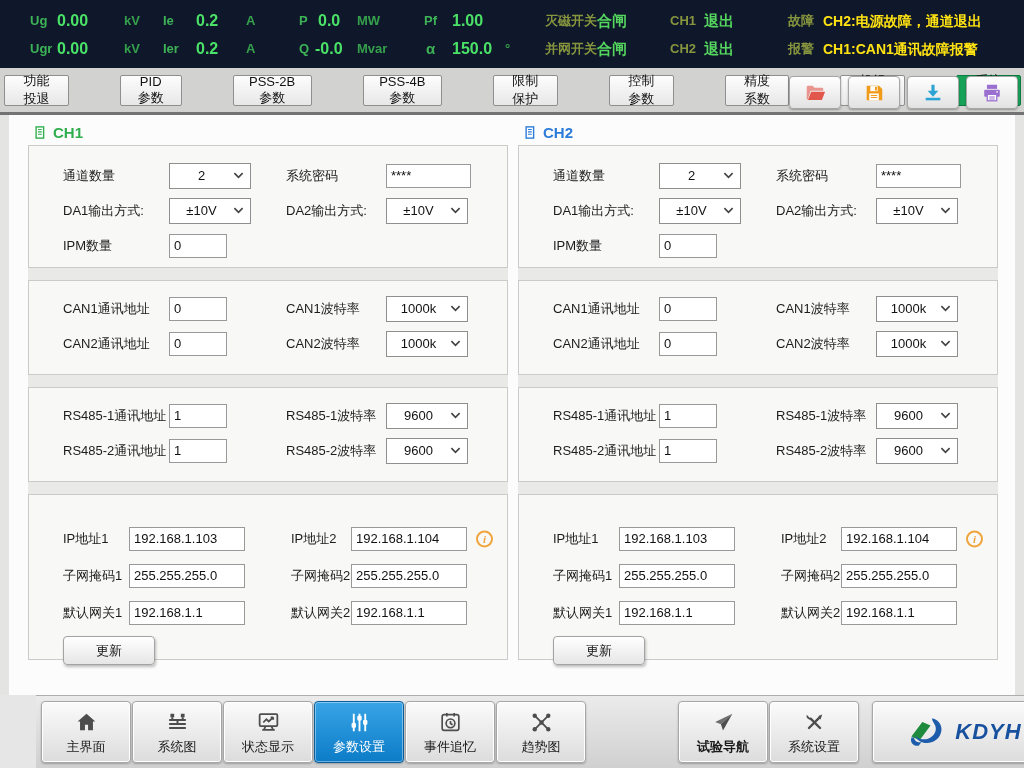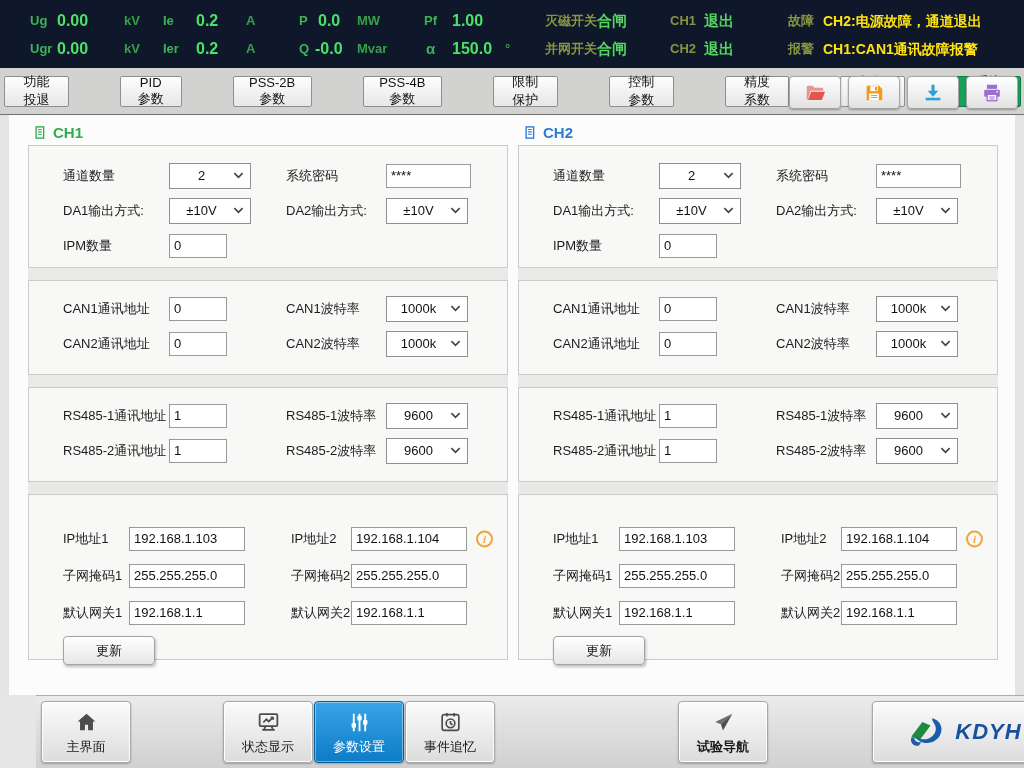--- a/index.html
+++ b/index.html
@@ -14,21 +14,21 @@
   .sb-lab  { color:#3db356; font-size:13px; }
   .sb-lab-lg{ color:#3db356; font-size:15px; }
   .sb-val  { color:#4ae267; font-size:16px; }
   .sb-unit { color:#35a04b; font-size:13px; }
   .sb-olab { color:#87963e; font-size:13px; }
   .sb-oval { color:#55d65f; font-size:15px; }
   .sb-msg  { color:#ffe312; font-size:14px; }
 
   
   .tabbar { position:absolute; top:68px; left:0; width:1024px; height:47px; background:#d2d2d0;
-            border-bottom:1px solid #737373; display:flex; align-items:center; padding-left:4px;gap:48px; }
+            border-bottom:3px solid #737373; display:flex; align-items:center; padding-left:4px;gap:48px; }
   .tab { height:31px; padding:0 13px; margin-right:3px; background:linear-gradient(#fdfdfd,#e7e7e7);
          border:1px solid #8f8f8f; border-radius:2px; font-size:13px; color:#111;
          display:flex; align-items:center; cursor:pointer; font-family:inherit; }
   .tab.active { background:#17a258; border-color:#0d7a41; }
   .toolbar { position:absolute; right:6px; top:76px; display:flex; gap:7px; }
   .tool-btn { width:52px; height:33px; border:1px solid #a6a6a6; border-radius:4px;
               background:linear-gradient(#ffffff,#e2e2e2); box-shadow:0 1px 2px rgba(0,0,0,.3);
               display:flex; align-items:center; justify-content:center; cursor:pointer; }
   .tool-ic svg { width:22px; height:22px; display:block; }
 
@@ -443,20 +443,30 @@
 
   <div class="navbar">
       <button class="nav-btn" style="left: 5px;">
         <span class="nicon">
           <svg viewBox="0 0 24 24">
             <path d="M12 3.5L3.5 11h2.3v8.5h4.7v-5.3h3v5.3h4.7V11h2.3z" fill="currentColor"></path>
           </svg>
         </span>
         <span>主界面</span>
       </button>
+      <button class="nav-btn" style="left: 96px;">
+        <span class="nicon">
+          <svg viewBox="0 0 24 24" fill="none" stroke="currentColor" stroke-width="1.9">
+            <rect x="5.2" y="3.6" width="3.6" height="3.4" fill="currentColor" stroke="none"></rect>
+            <rect x="15.2" y="3.6" width="3.6" height="3.4" fill="currentColor" stroke="none"></rect>
+            <path d="M4 9.5h16M7 7v2.5M17 7v2.5M12 9.5v4M4 13.5h16M4 17.2h16"></path>
+          </svg>
+        </span>
+        <span>系统图</span>
+      </button>
       <button class="nav-btn" style="left: 187px;">
         <span class="nicon">
           <svg viewBox="0 0 24 24" fill="none" stroke="currentColor" stroke-width="1.7">
             <rect x="3.5" y="4" width="17" height="11.5" rx="1"></rect>
             <path d="M7 12l3-3.2 2.2 2.2L16.5 7M16.5 7h-2.4M16.5 7v2.4"></path>
             <path d="M9.2 15.5L7.6 19M14.8 15.5l1.6 3.5M6 19h12"></path>
           </svg>
         </span>
         <span>状态显示</span>
       </button>
@@ -479,28 +489,58 @@
         <span class="nicon">
           <svg viewBox="0 0 24 24" fill="none" stroke="currentColor" stroke-width="1.6">
             <rect x="4" y="4.5" width="16" height="15" rx="2"></rect>
             <path d="M8.5 2.8v3.4M15.5 2.8v3.4"></path>
             <circle cx="12" cy="12.8" r="4.2"></circle>
             <path d="M12 10.6v2.4l2 1.2"></path>
           </svg>
         </span>
         <span>事件追忆</span>
       </button>
+      <button class="nav-btn" style="left: 460px;">
+        <span class="nicon">
+          <svg viewBox="0 0 24 24">
+            <g stroke="currentColor" stroke-width="1.7">
+              <path d="M5.5 5.5l13 13M18.5 5.5l-13 13"></path>
+            </g>
+            <g fill="currentColor">
+              <circle cx="5.5" cy="5.5" r="2.1"></circle>
+              <circle cx="18.5" cy="5.5" r="2.1"></circle>
+              <circle cx="5.5" cy="18.5" r="2.1"></circle>
+              <circle cx="18.5" cy="18.5" r="2.1"></circle>
+              <circle cx="12" cy="12" r="2.1"></circle>
+            </g>
+          </svg>
+        </span>
+        <span>趋势图</span>
+      </button>
       <button class="nav-btn" style="left: 642px; font-weight: bold;">
         <span class="nicon">
           <svg viewBox="0 0 24 24" fill="currentColor">
             <path d="M20.5 3.5L4 11.5l5.5 2.1L20.5 3.5z" opacity=".8"></path>
             <path d="M20.5 3.5L9.5 13.6l2 6 2.6-4.5 6.4-11.6z"></path>
           </svg>
         </span>
         <span>试验导航</span>
+      </button>
+      <button class="nav-btn" style="left: 733px;">
+        <span class="nicon">
+          <svg viewBox="0 0 24 24">
+            <g stroke="currentColor" stroke-width="2.3" stroke-linecap="round">
+              <path d="M8.3 8.3l9 9"></path>
+              <path d="M15.7 8.3l-9 9"></path>
+            </g>
+            <path d="M4.6 4.6a3.4 3.4 0 0 0 4.4 4.4L6.6 6.6z" fill="currentColor"></path>
+            <path d="M19.4 4.4l-3.2 1-1 2.2 2.6 1.4z" fill="currentColor"></path>
+          </svg>
+        </span>
+        <span>系统设置</span>
       </button>
       <button class="logo-btn">
         <span style="display:flex">
           <svg viewBox="0 0 46 40" width="42" height="38">
             <path d="M7 25L19 9l9 4-12 16z" fill="#1d8a3e"></path>
             <path d="M30 5c8 2 12 10 9 17-2 6-8 10-15 10-6 0-11-3-13-8 4 4 10 5 15 3 7-3 10-10 6-16-1-2-3-4-2-6z" fill="#1c5cab"></path>
             <path d="M7 26c-2 6 3 10 8 9l3-4c-4 1-8-1-8-5z" fill="#1c5cab"></path>
           </svg>
         </span>
         <span class="logo-text" style="color:#17509e">KDYH</span>

